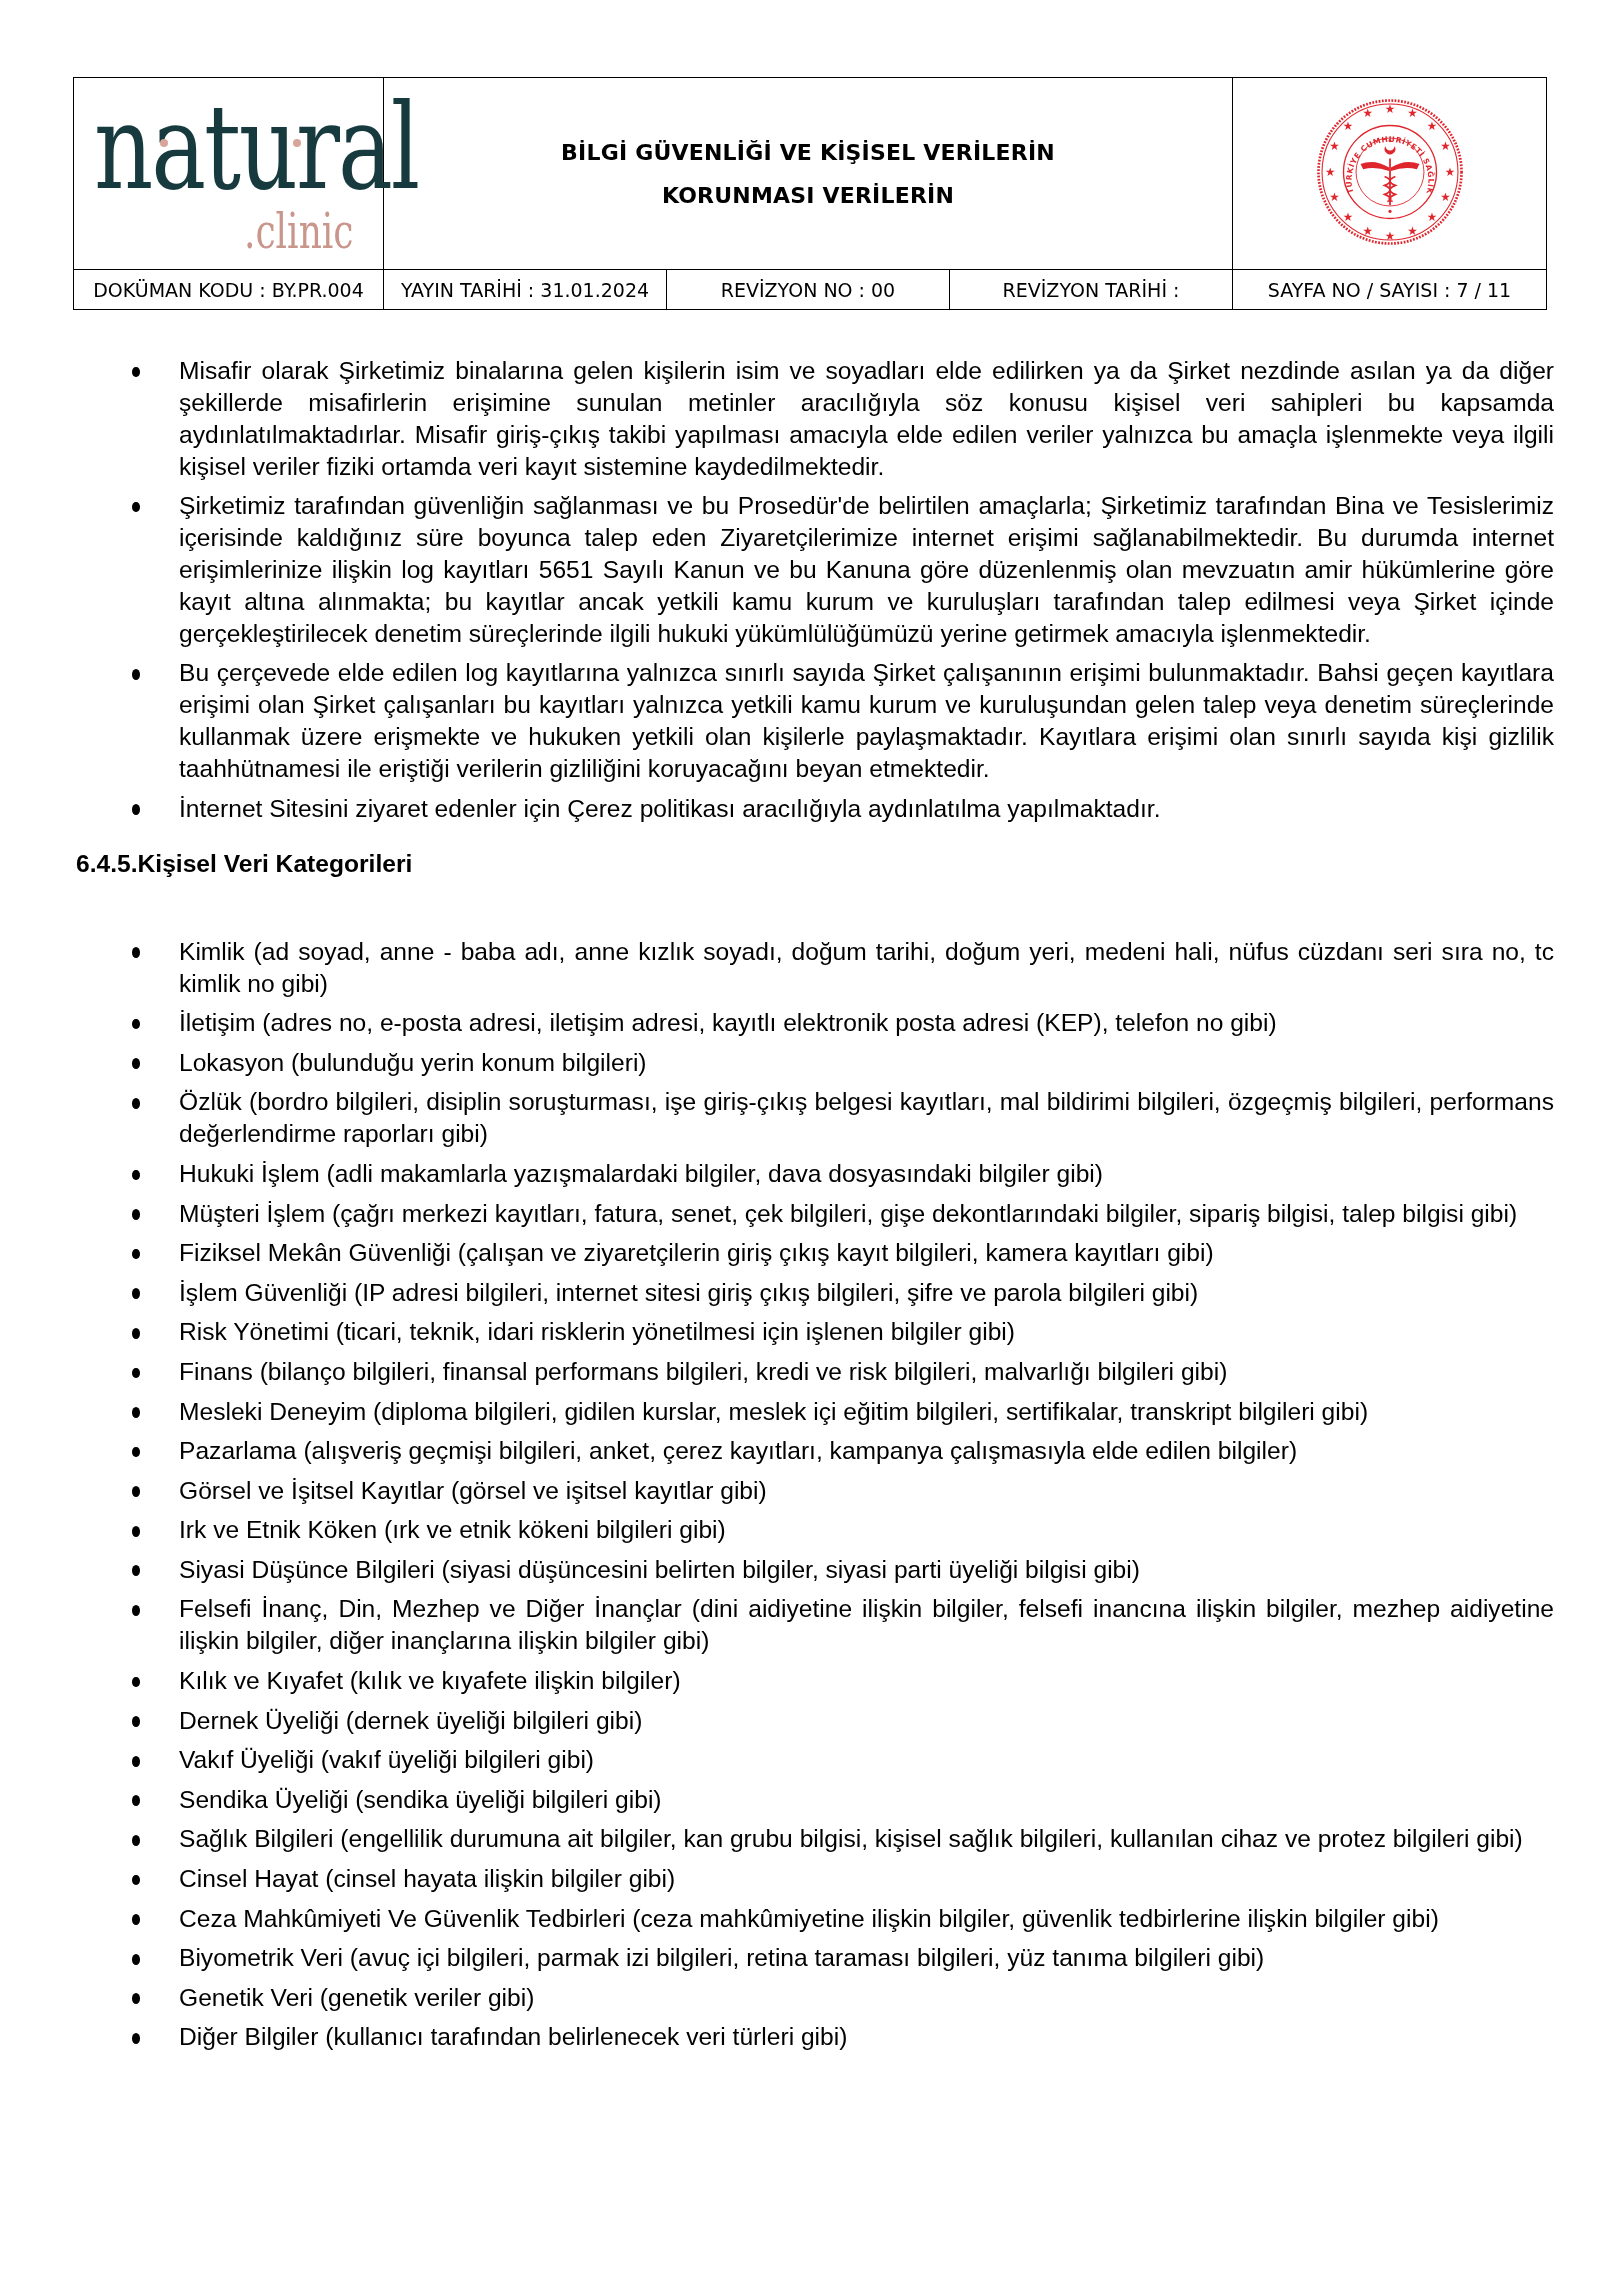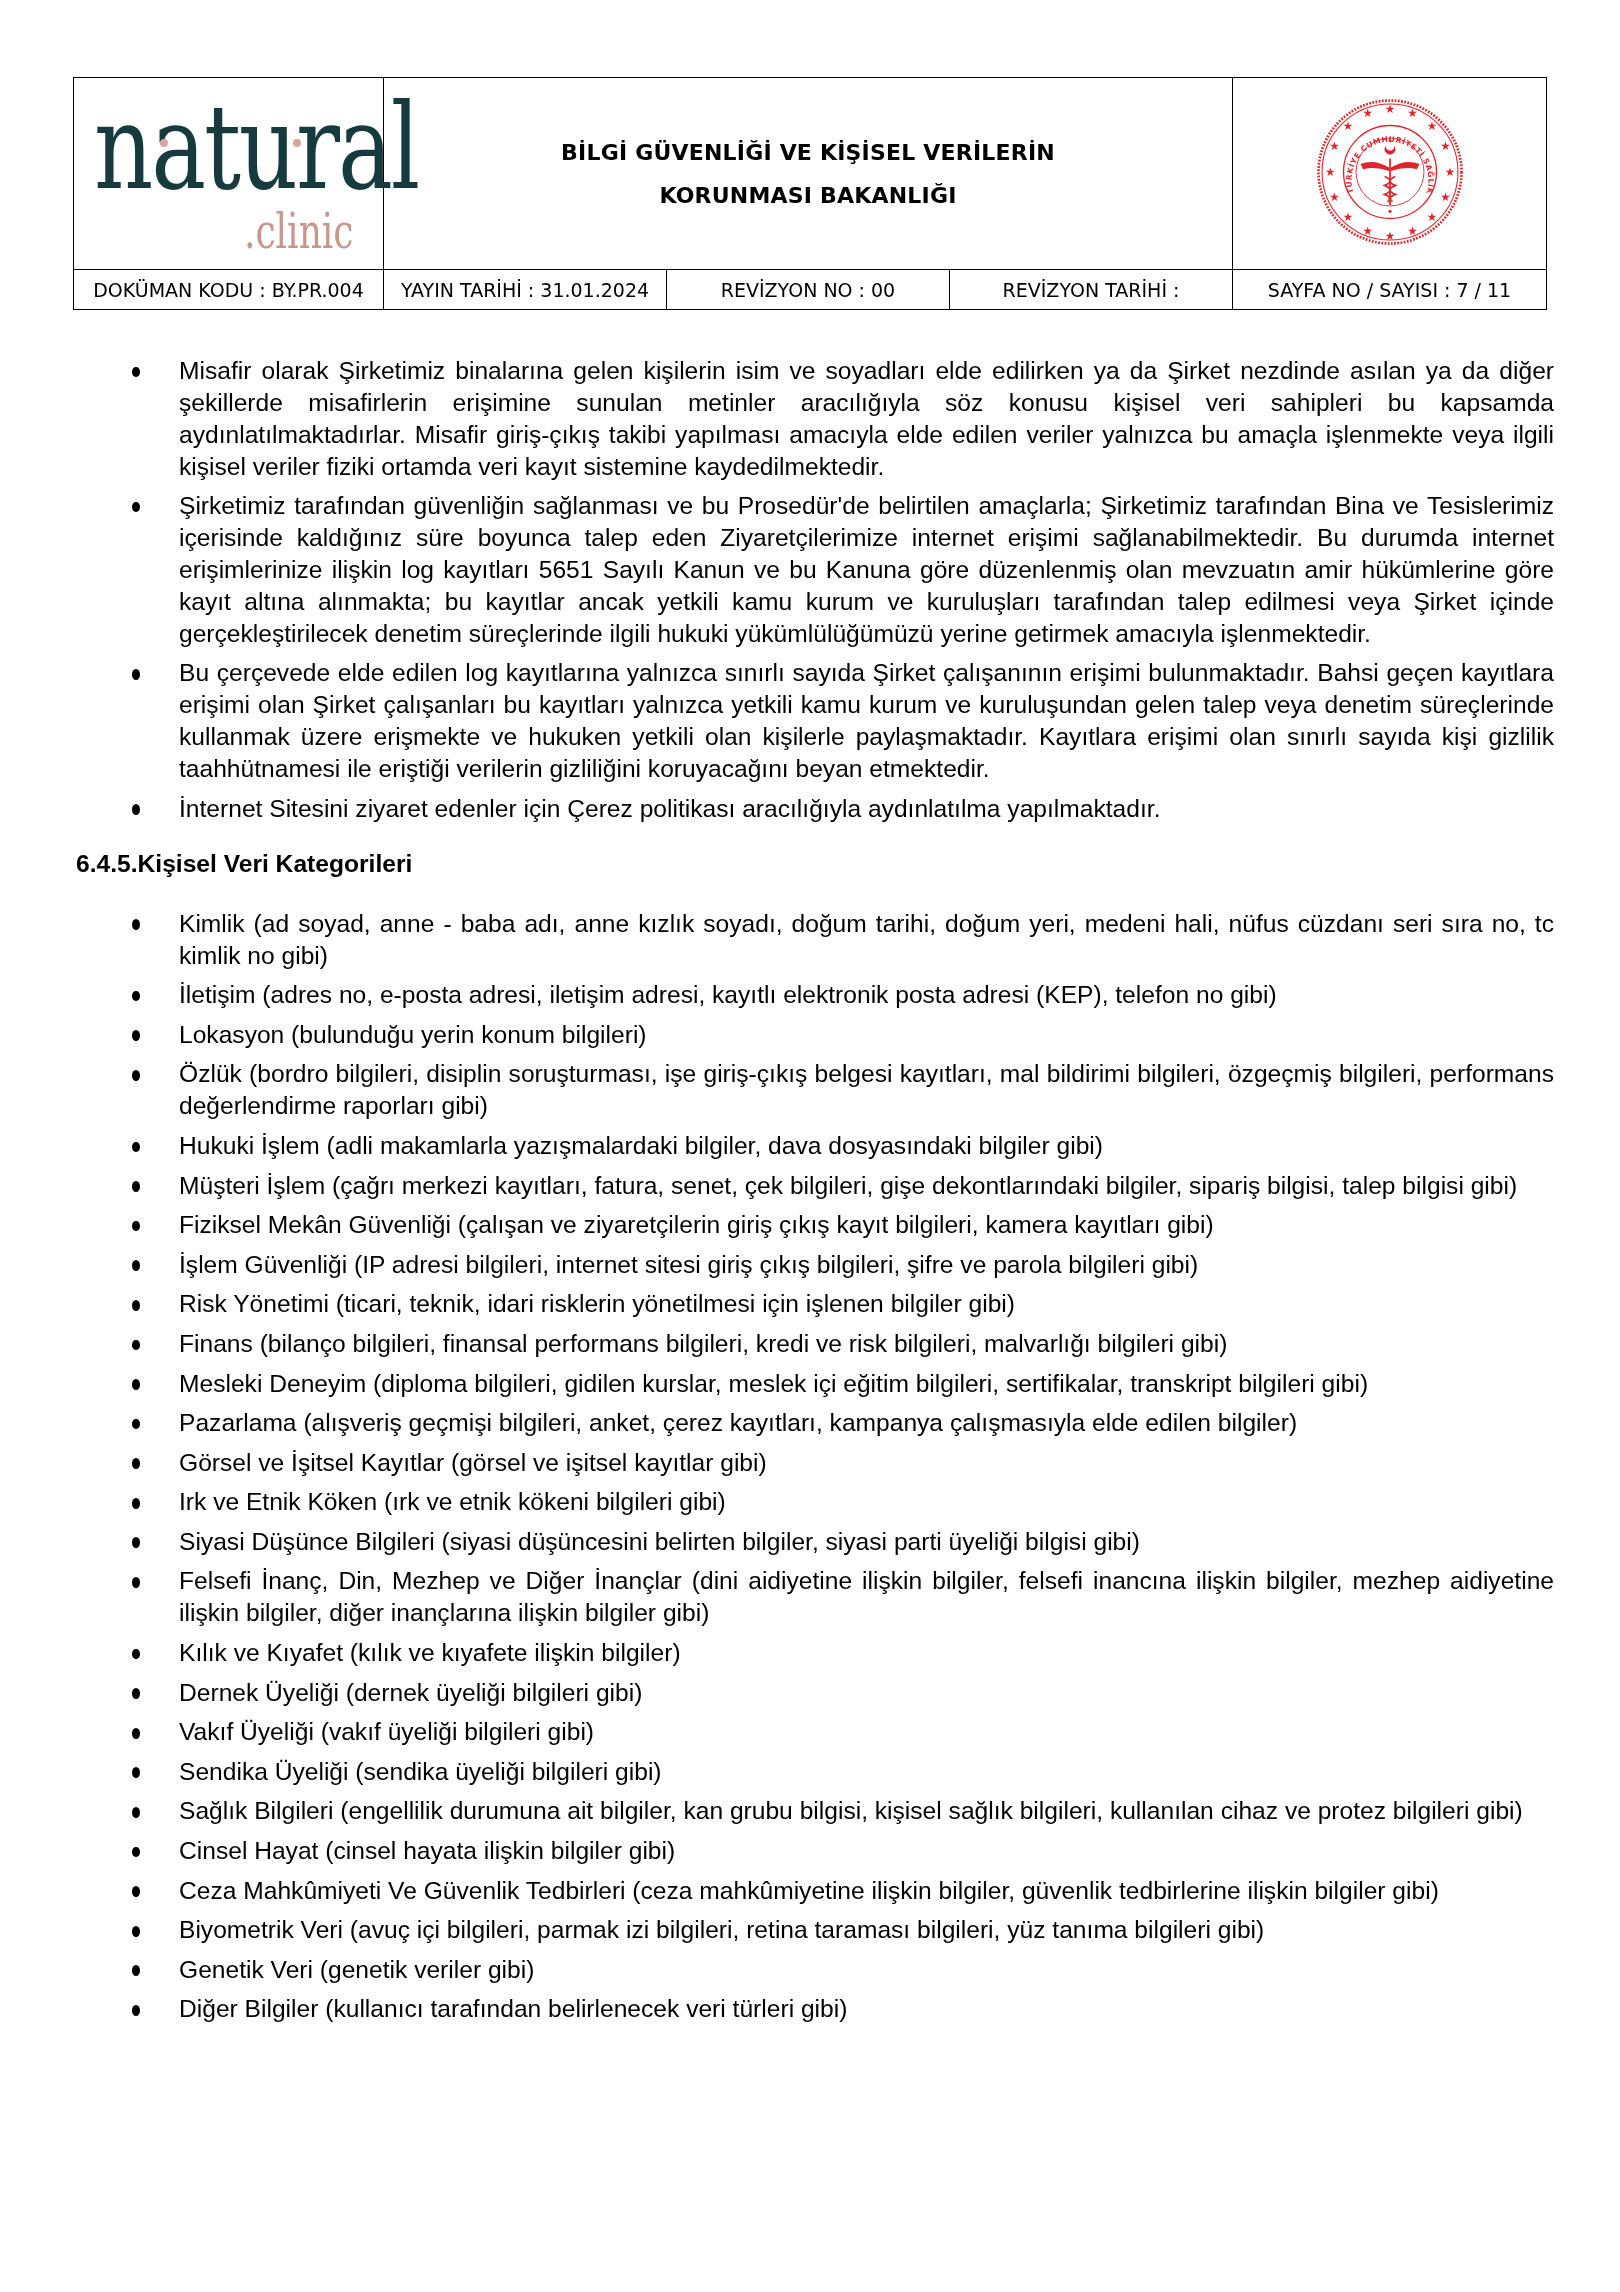--- a/index.html
+++ b/index.html
@@ -35,41 +35,41 @@
     }
     .bullets { list-style: none; margin: 0; padding: 0; }
     .bullets li { position: relative; padding-left: 103px; margin-bottom: 7.2px; text-align: justify; }
     .bullets li .bullet {
       position: absolute; left: 56px; top: 11.6px; width: 8px; height: 10.7px; border-radius: 50%; background: #000;
     }
     .bullets li .txt { display: block; }
     .section-heading {
       font-weight: bold; font-size: 24.6px; line-height: 32px; margin: 23px 0 0 0; padding-left: 0;
     }
-    .cat-list { margin-top: 28px; }
+    .cat-list { margin-top: 56px; }
     .cat-list li { margin-bottom: 7.6px; }
   </style>
 </head>
 <body>
 
 <table class="header-table">
   <tbody>
       <tr>
     <td class="logo-cell">
       <div>
         <div class="logo-natural">natural</div>
         <span class="logo-dot" style="left:86px; top:61px;"></span>
         <span class="logo-dot" style="left:219px; top:61px;"></span>
         <div class="logo-clinic">.clinic</div>
       </div>
     </td>
     <td class="title-cell" colspan="3">
       <div class="doc-title">
         <div>BİLGİ GÜVENLİĞİ VE KİŞİSEL VERİLERİN</div>
-        <div>KORUNMASI BAKANLIĞI</div>
+        <div>KORUNMASI VERİLERİN</div>
       </div>
     </td>
     <td class="seal-cell">
       <svg width="152" height="152" viewBox="0 0 170 170">
         <circle cx="85" cy="85" r="80" fill="none" stroke="#e0262d" stroke-width="3" stroke-dasharray="2 1.6"></circle>
         <circle cx="85" cy="85" r="76" fill="none" stroke="#e0262d" stroke-width="1.2"></circle>
         <circle cx="85" cy="85" r="52" fill="none" stroke="#e0262d" stroke-width="1.5"></circle>
         <circle cx="85" cy="85" r="38" fill="none" stroke="#e0262d" stroke-width="1"></circle>
         <g fill="#e0262d" font-family="DejaVu Sans, sans-serif" font-size="13">
           <text x="85" y="19" text-anchor="middle">★</text>

